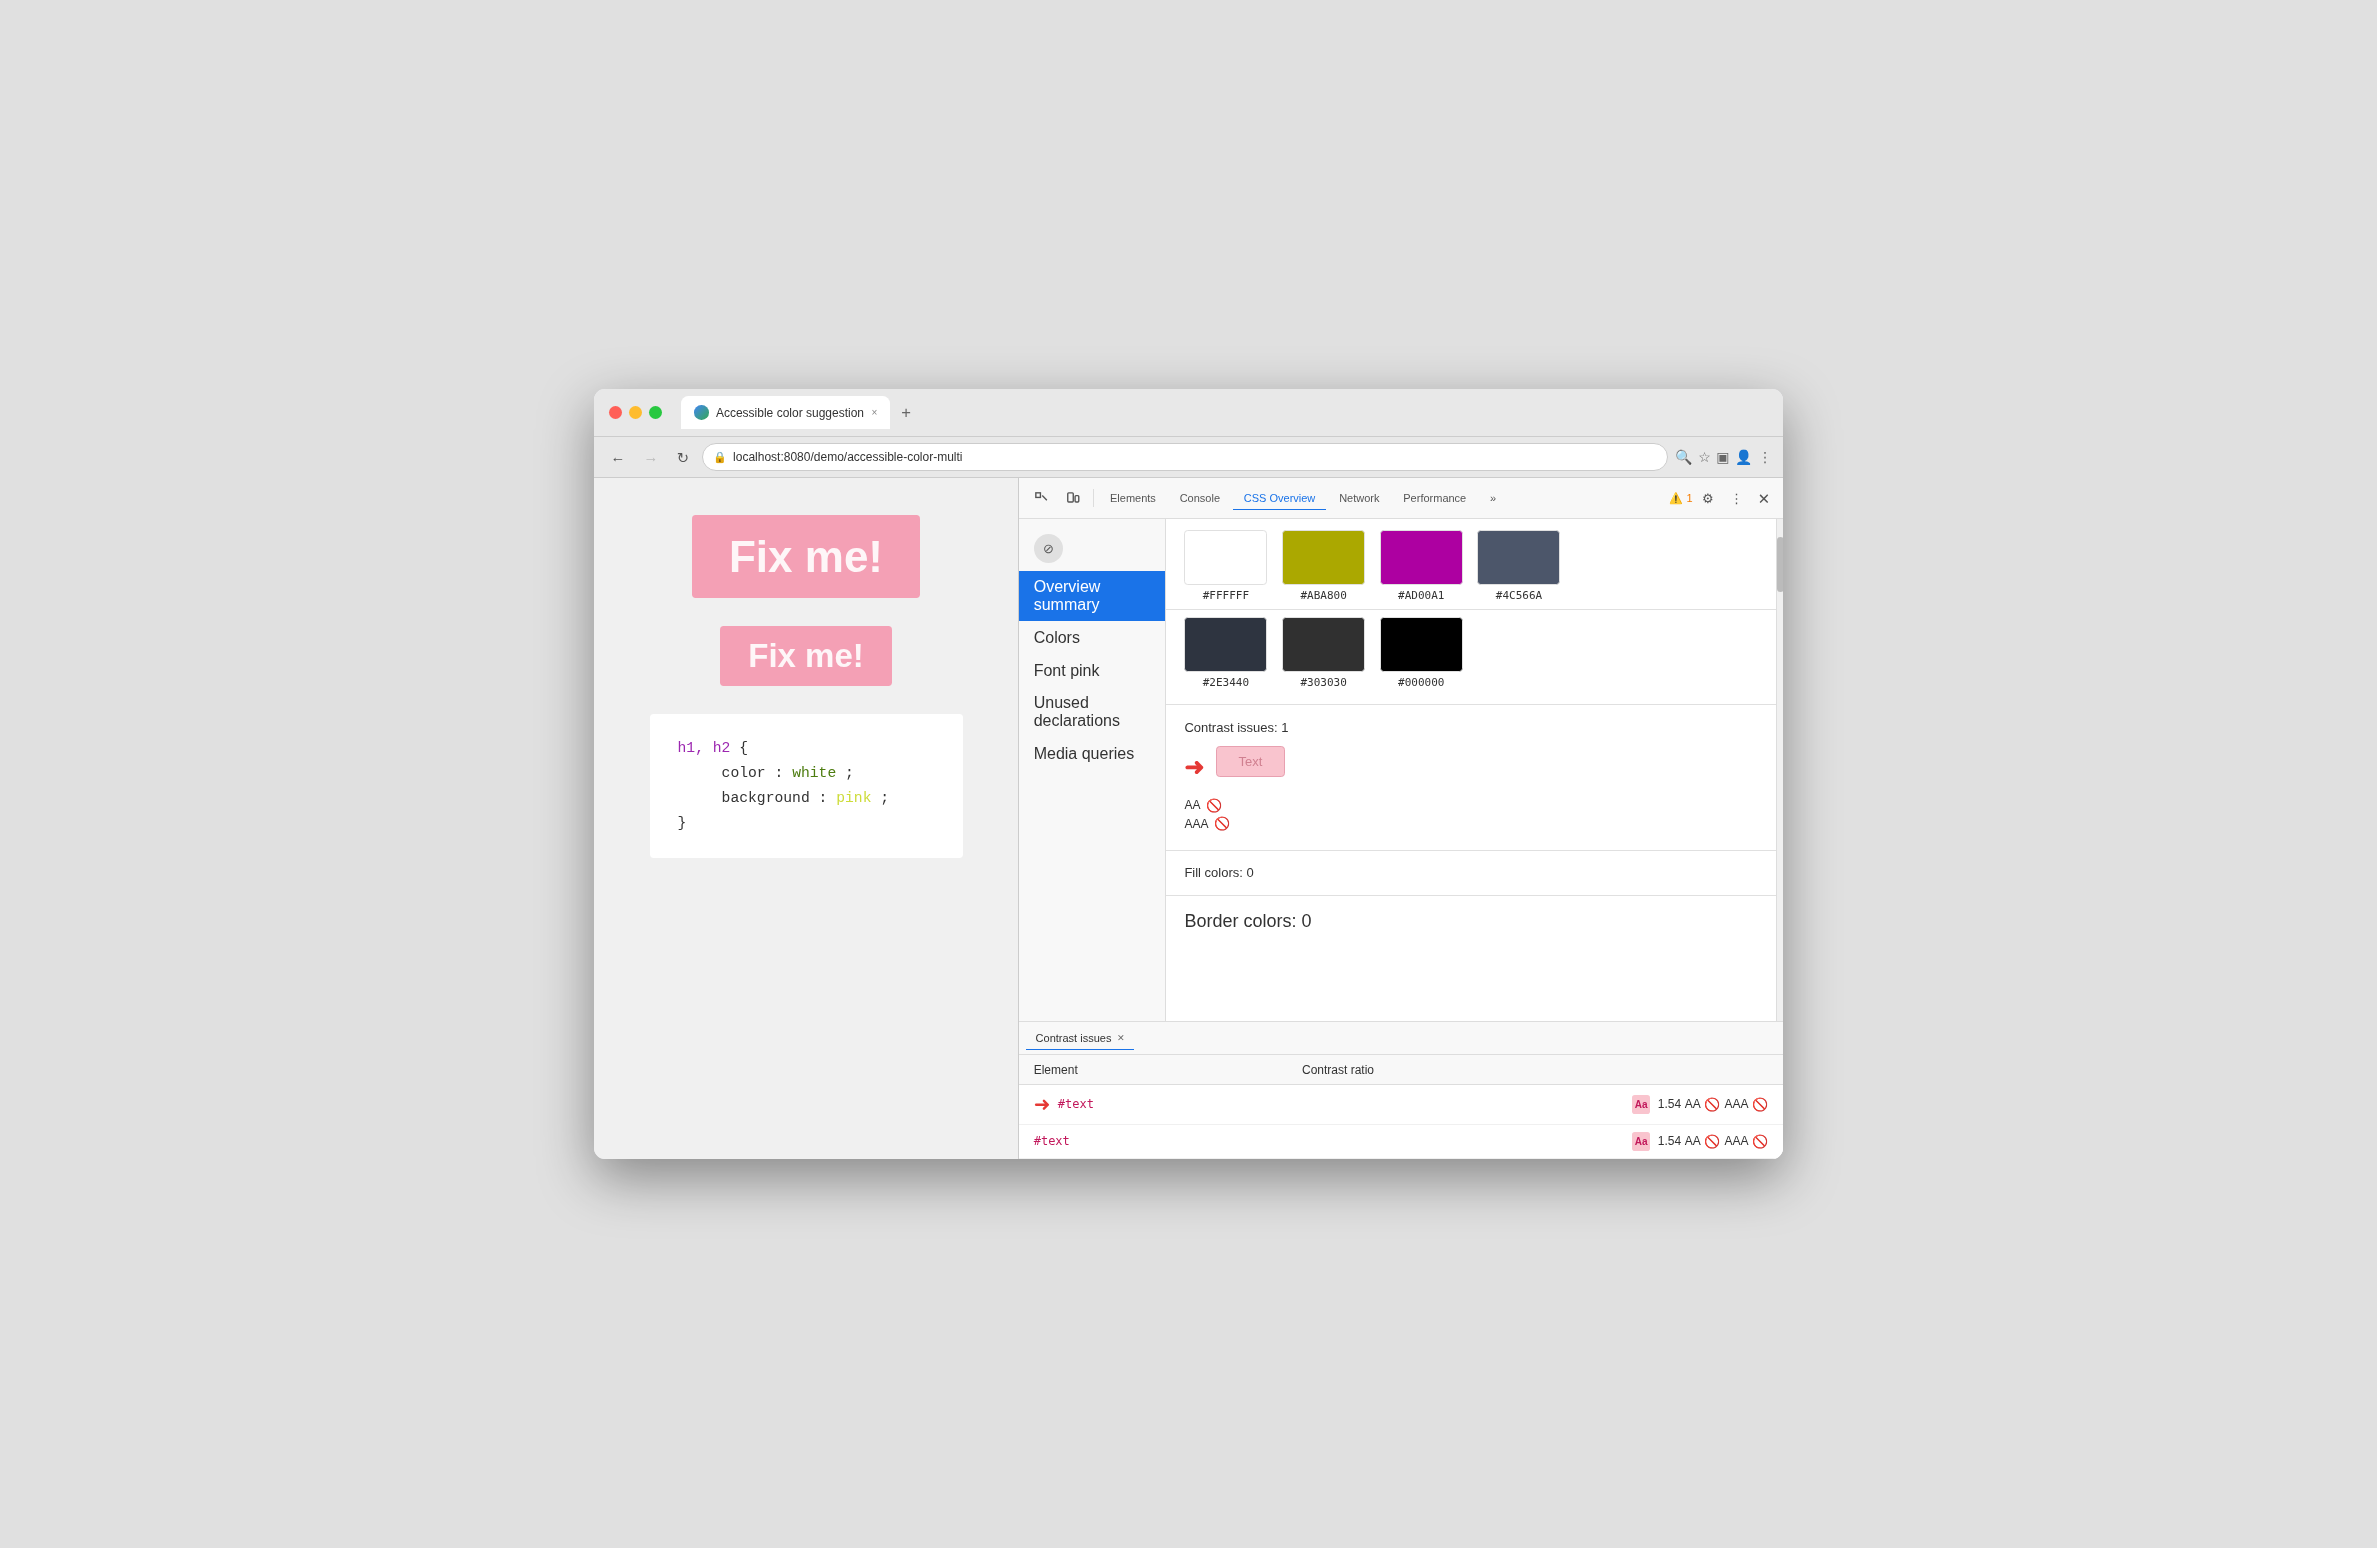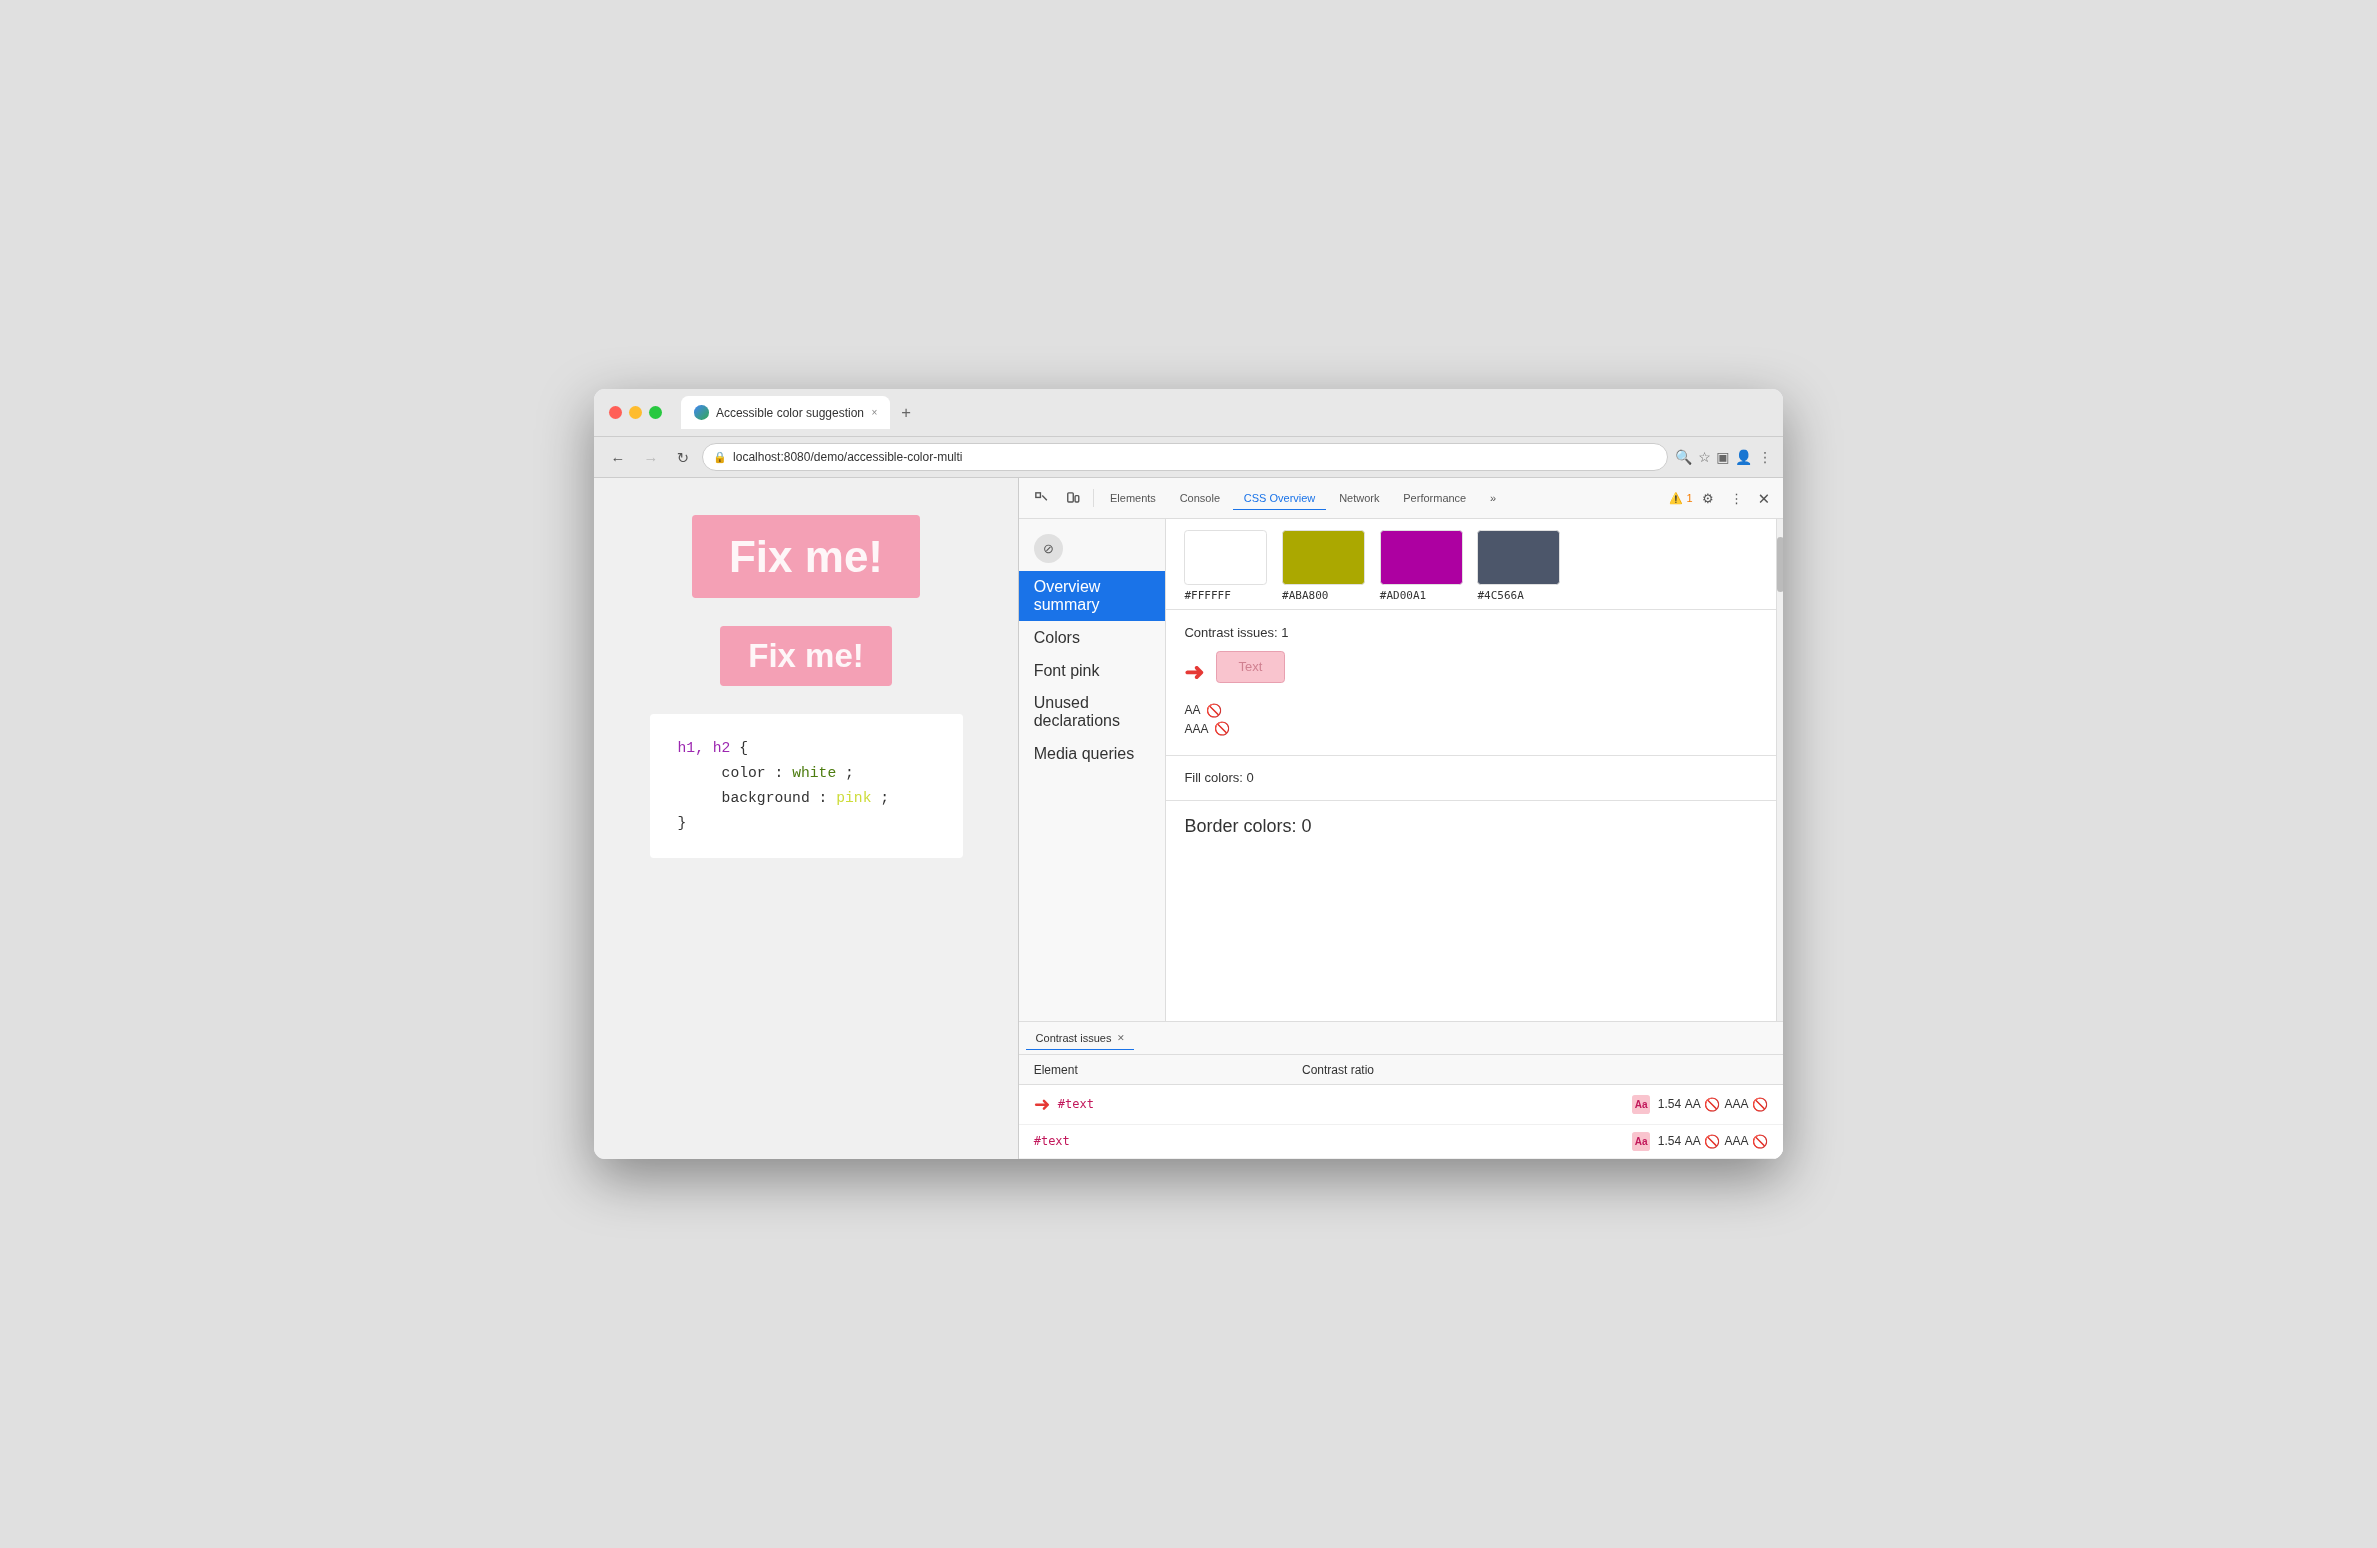--- a/index.html
+++ b/index.html
@@ -287,20 +287,21 @@
     
     .css-main {
       flex: 1;
       overflow-y: auto;
       display: flex;
       flex-direction: column;
     }
     .color-item {
       display: flex;
       flex-direction: column;
+      align-items: center;
       gap: 3.7px;
     }
     .color-swatch {
       width: 83px;
       height: 55px;
       border-radius: 3.7px;
       border: 0.9px solid #e0e0e0;
     }
     .color-label {
       font-size: 11px;
@@ -598,20 +599,36 @@
                   <div class="color-swatch" style="background:#AD00A1;"></div>
                   <span class="color-label">#AD00A1</span>
                 </div>
                 <div class="color-item">
                   <div class="color-swatch" style="background:#4C566A;"></div>
                   <span class="color-label">#4C566A</span>
                 </div>
               </div>
             </div>
 
+            <div style="padding: 7.4px 18.4px 14.7px; border-bottom: 0.9px solid #e0e0e0;">
+              <div style="display:flex; gap:14.7px; align-items:center;">
+                <div class="color-item">
+                  <div class="color-swatch" style="background:#2E3440;"></div>
+                  <span class="color-label">#2E3440</span>
+                </div>
+                <div class="color-item">
+                  <div class="color-swatch" style="background:#303030;"></div>
+                  <span class="color-label">#303030</span>
+                </div>
+                <div class="color-item">
+                  <div class="color-swatch" style="background:#000000;"></div>
+                  <span class="color-label">#000000</span>
+                </div>
+              </div>
+            </div>
 
             <div class="contrast-section">
               <div class="contrast-title">Contrast issues: 1</div>
               <div style="display:flex; align-items:center; gap:11px; margin-bottom:9.2px;">
 
                 <span style="color:#e53935; font-size:24px; font-weight:bold;">➜</span>
                 <button class="text-preview-btn">
                   <span>Text</span>
                 </button>
               </div>

